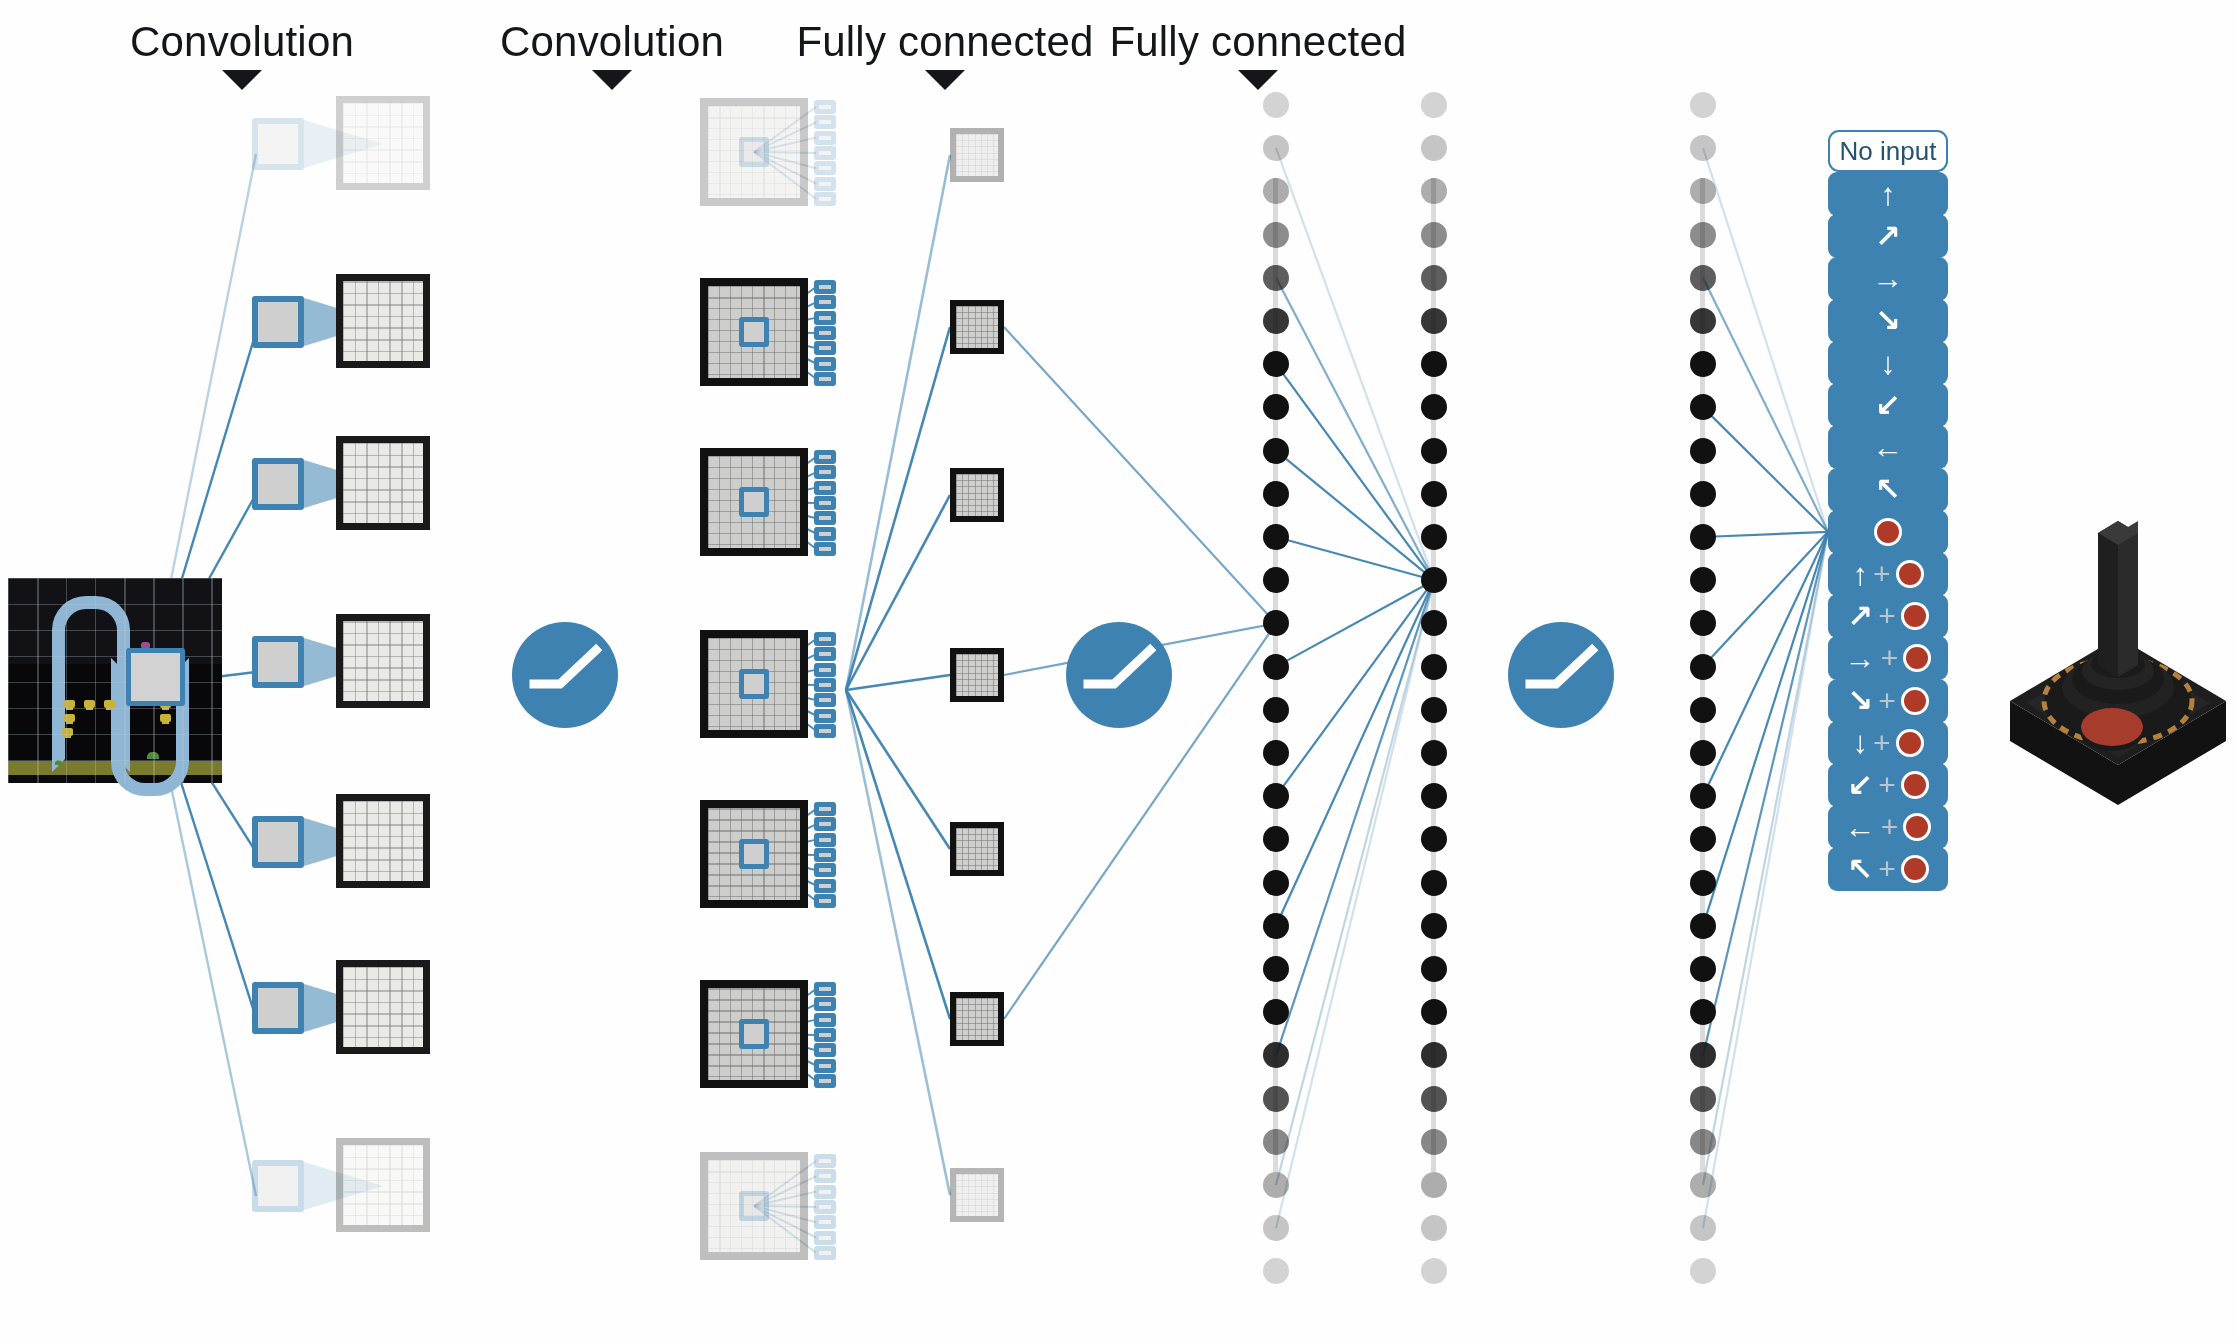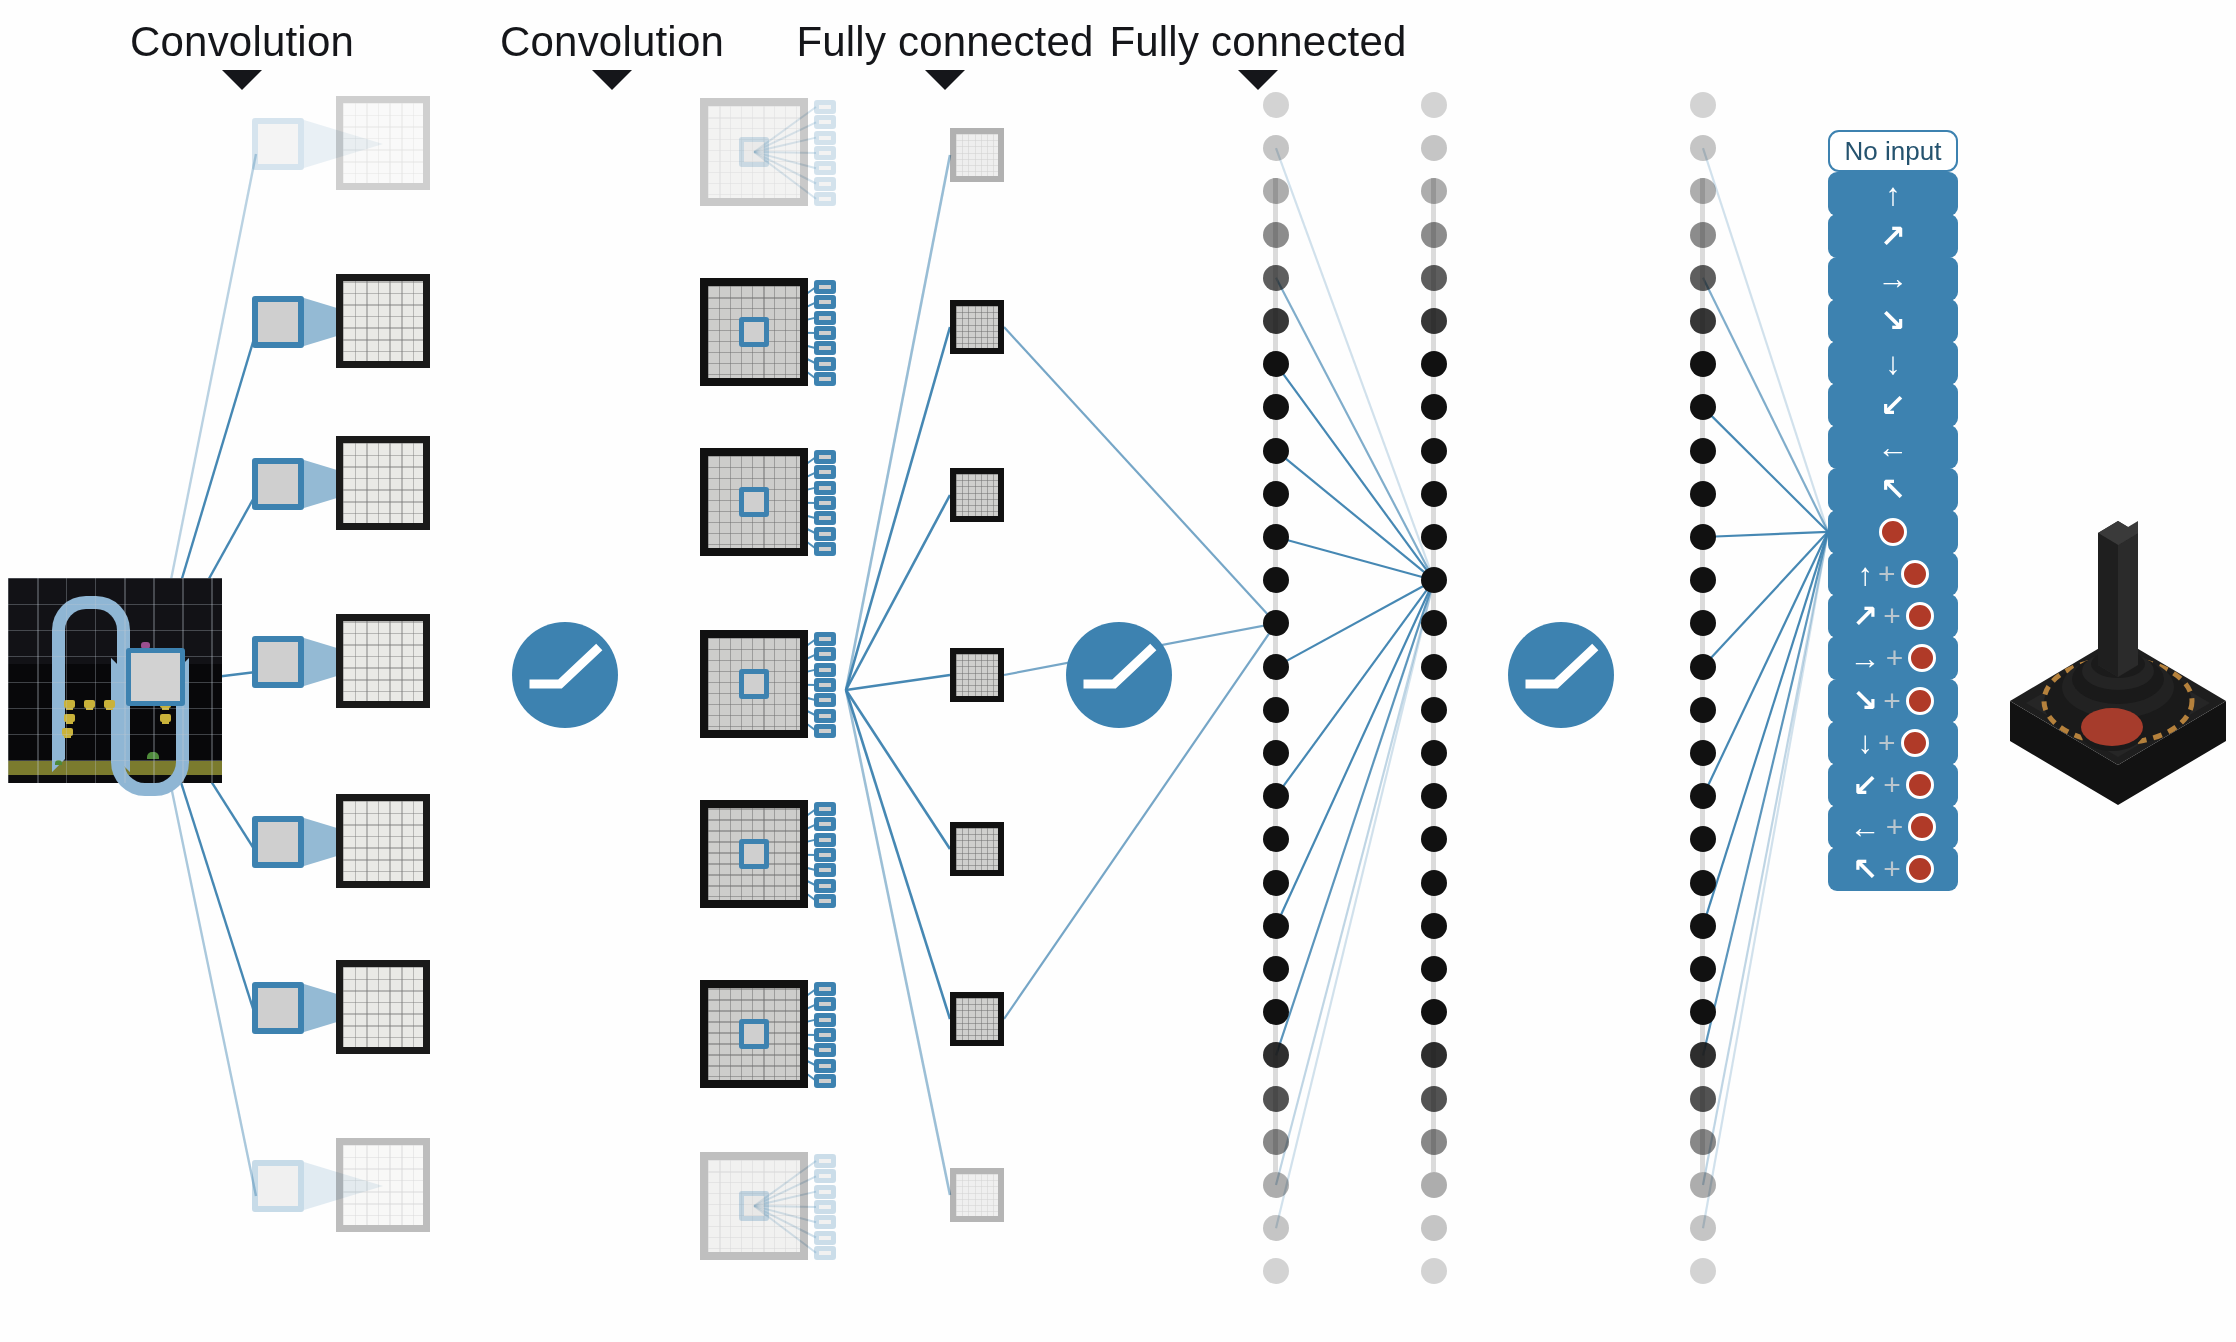--- a/index.html
+++ b/index.html
@@ -61,21 +61,21 @@
 
   
   .relu{position:absolute;width:106px;height:106px;border-radius:50%;background:#3d82b0;}
   .relu svg{position:absolute;left:0;top:0;}
 
   
   .col-spine{position:absolute;width:5px;background:#bdbdbd;}
   .neuron{position:absolute;width:26px;height:26px;border-radius:50%;background:#111;}
 
   
-  .act{position:absolute;left:1828px;width:130px;height:44px;background:#3d82b0;
+  .act{position:absolute;left:1828px;width:120px;height:44px;background:#3d82b0;
        border-radius:9px;display:flex;align-items:center;justify-content:center;
        color:#fff;font-size:30px;line-height:1;box-sizing:border-box;}
   .act.noinput{background:#fff;border:2px solid #3d82b0;color:#25536f;
        font-size:26px;border-radius:11px;height:42px;}
   .act .plus{color:#b9c6ce;font-size:30px;margin:0 5px;font-weight:400;}
   .dot{width:28px;height:28px;border-radius:50%;background:#b03a28;border:3px solid #fff;box-sizing:border-box;flex:0 0 auto;}
   .act .arw{font-size:31px;font-weight:700;}
 
   
   .joy{position:absolute;left:2000px;top:505px;width:236px;height:310px;}

